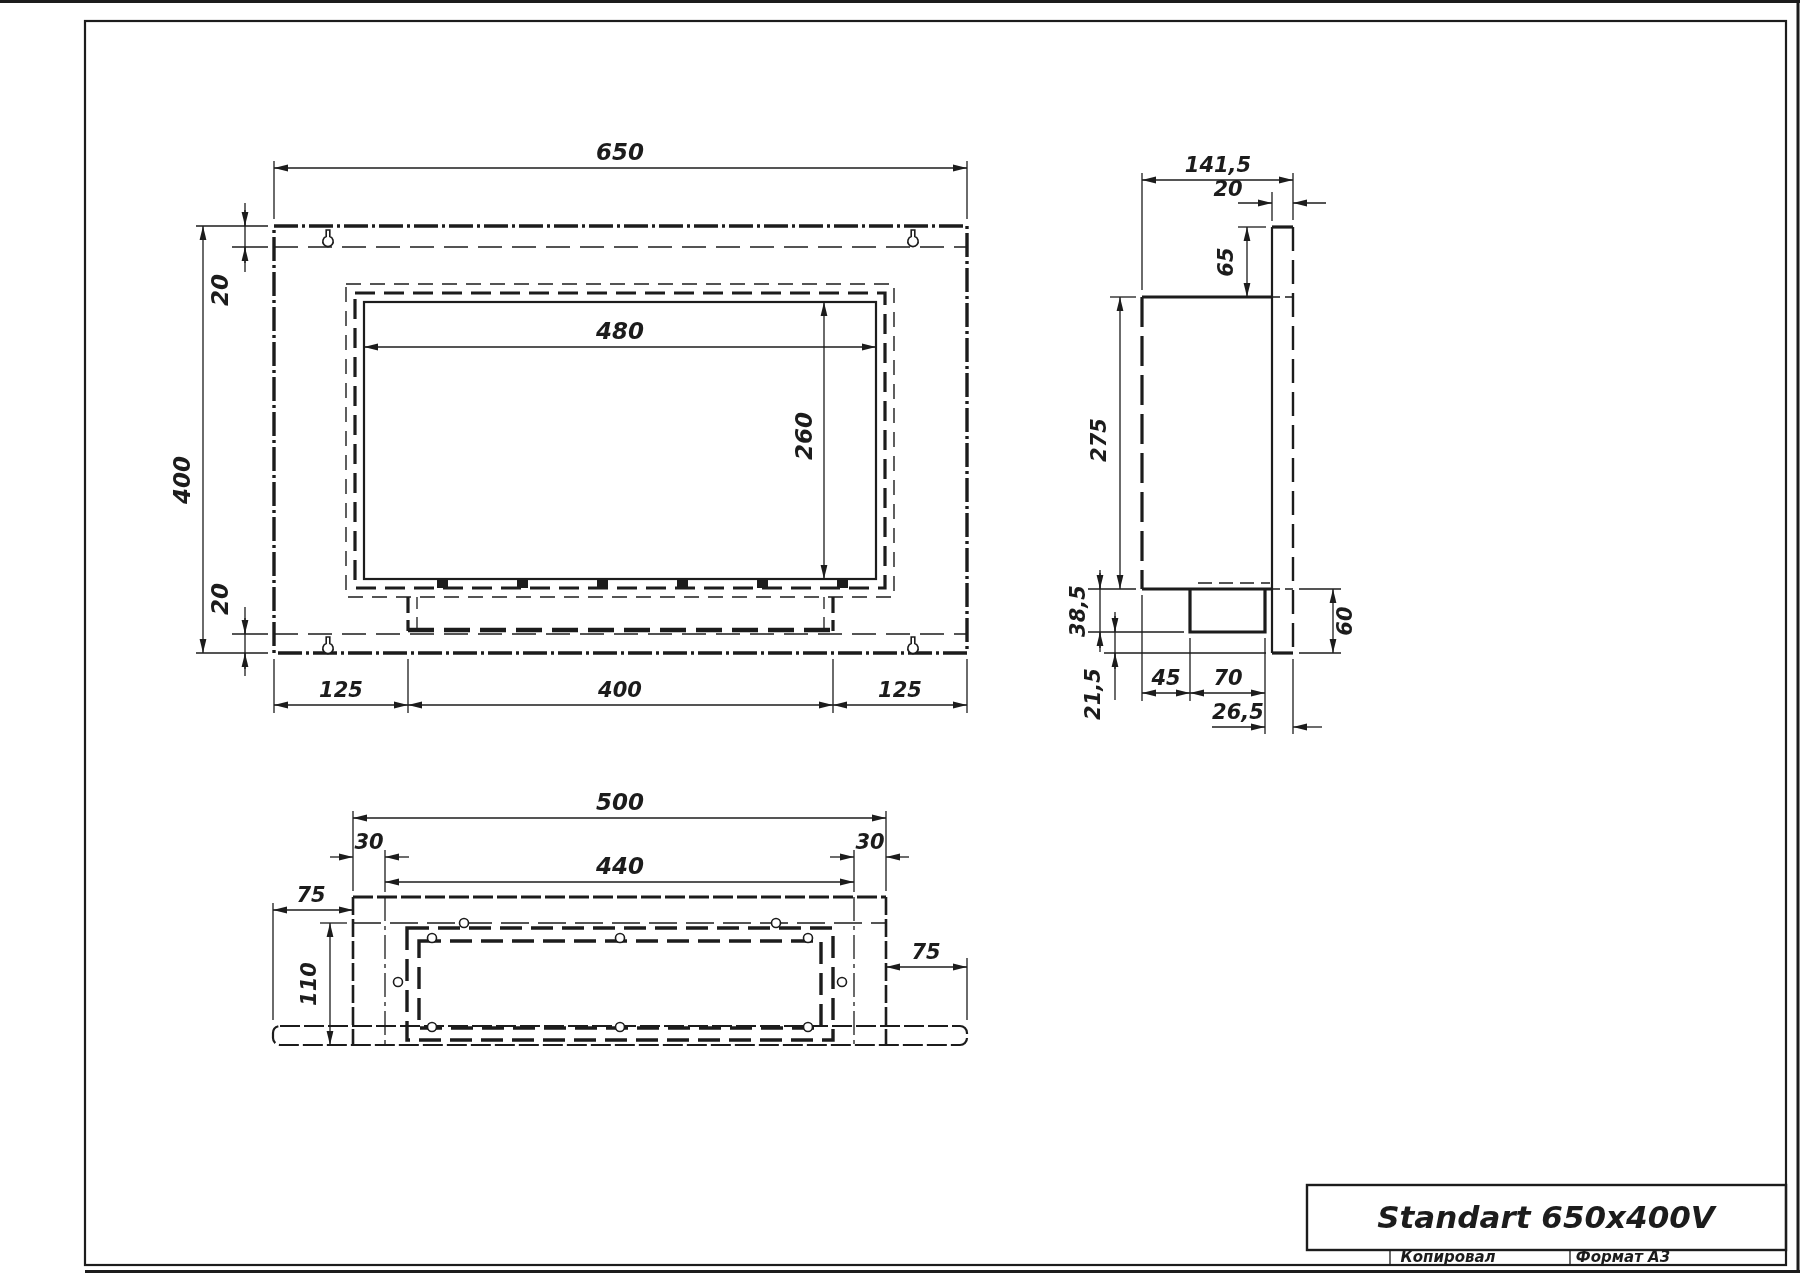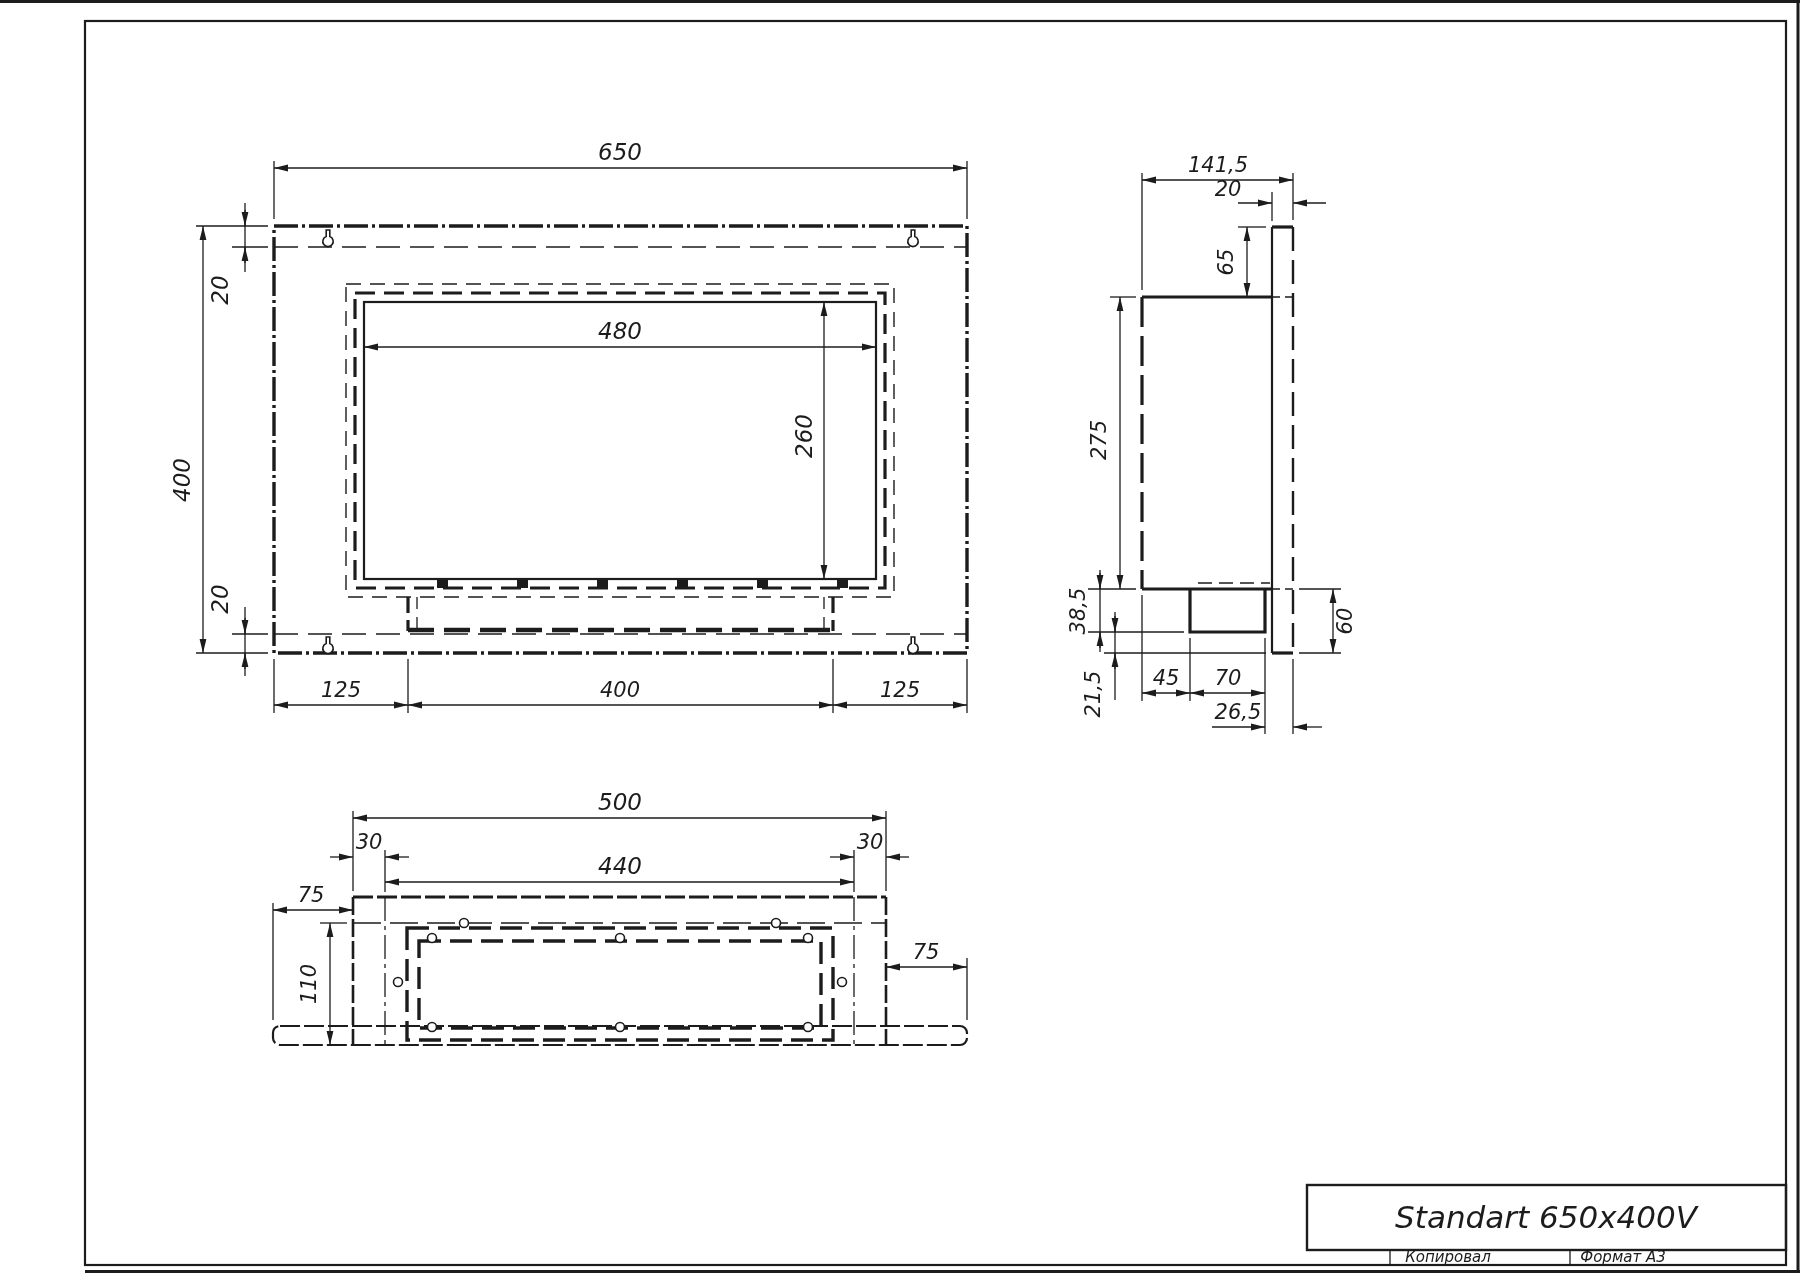--- a/index.html
+++ b/index.html
@@ -1,16 +1,16 @@
 <!DOCTYPE html>
 <html><head>
 <meta charset="utf-8">
 <style>
   html,body{margin:0;padding:0;background:#ffffff;}
-  .page{position:relative;width:1800px;height:1273px;background:#ffffff;overflow:hidden;}
+  .page{position:relative;width:1800px;height:1273px;background:#ffffff;overflow:hidden;font-weight:bold;}
   svg{position:absolute;left:0;top:0;}
   .ln{stroke:#1c1c1c;fill:none;}
   .w1{stroke-width:1.3;}
   .w15{stroke-width:1.6;}
   .w2{stroke-width:2.2;}
   .w25{stroke-width:2.6;}
   .w3{stroke-width:3.2;}
   .w45{stroke-width:4.5;}
   text{font-family:"DejaVu Sans","Liberation Sans",sans-serif;font-style:italic;fill:#1c1c1c;}
   .dim{font-size:23px;text-anchor:middle;}

